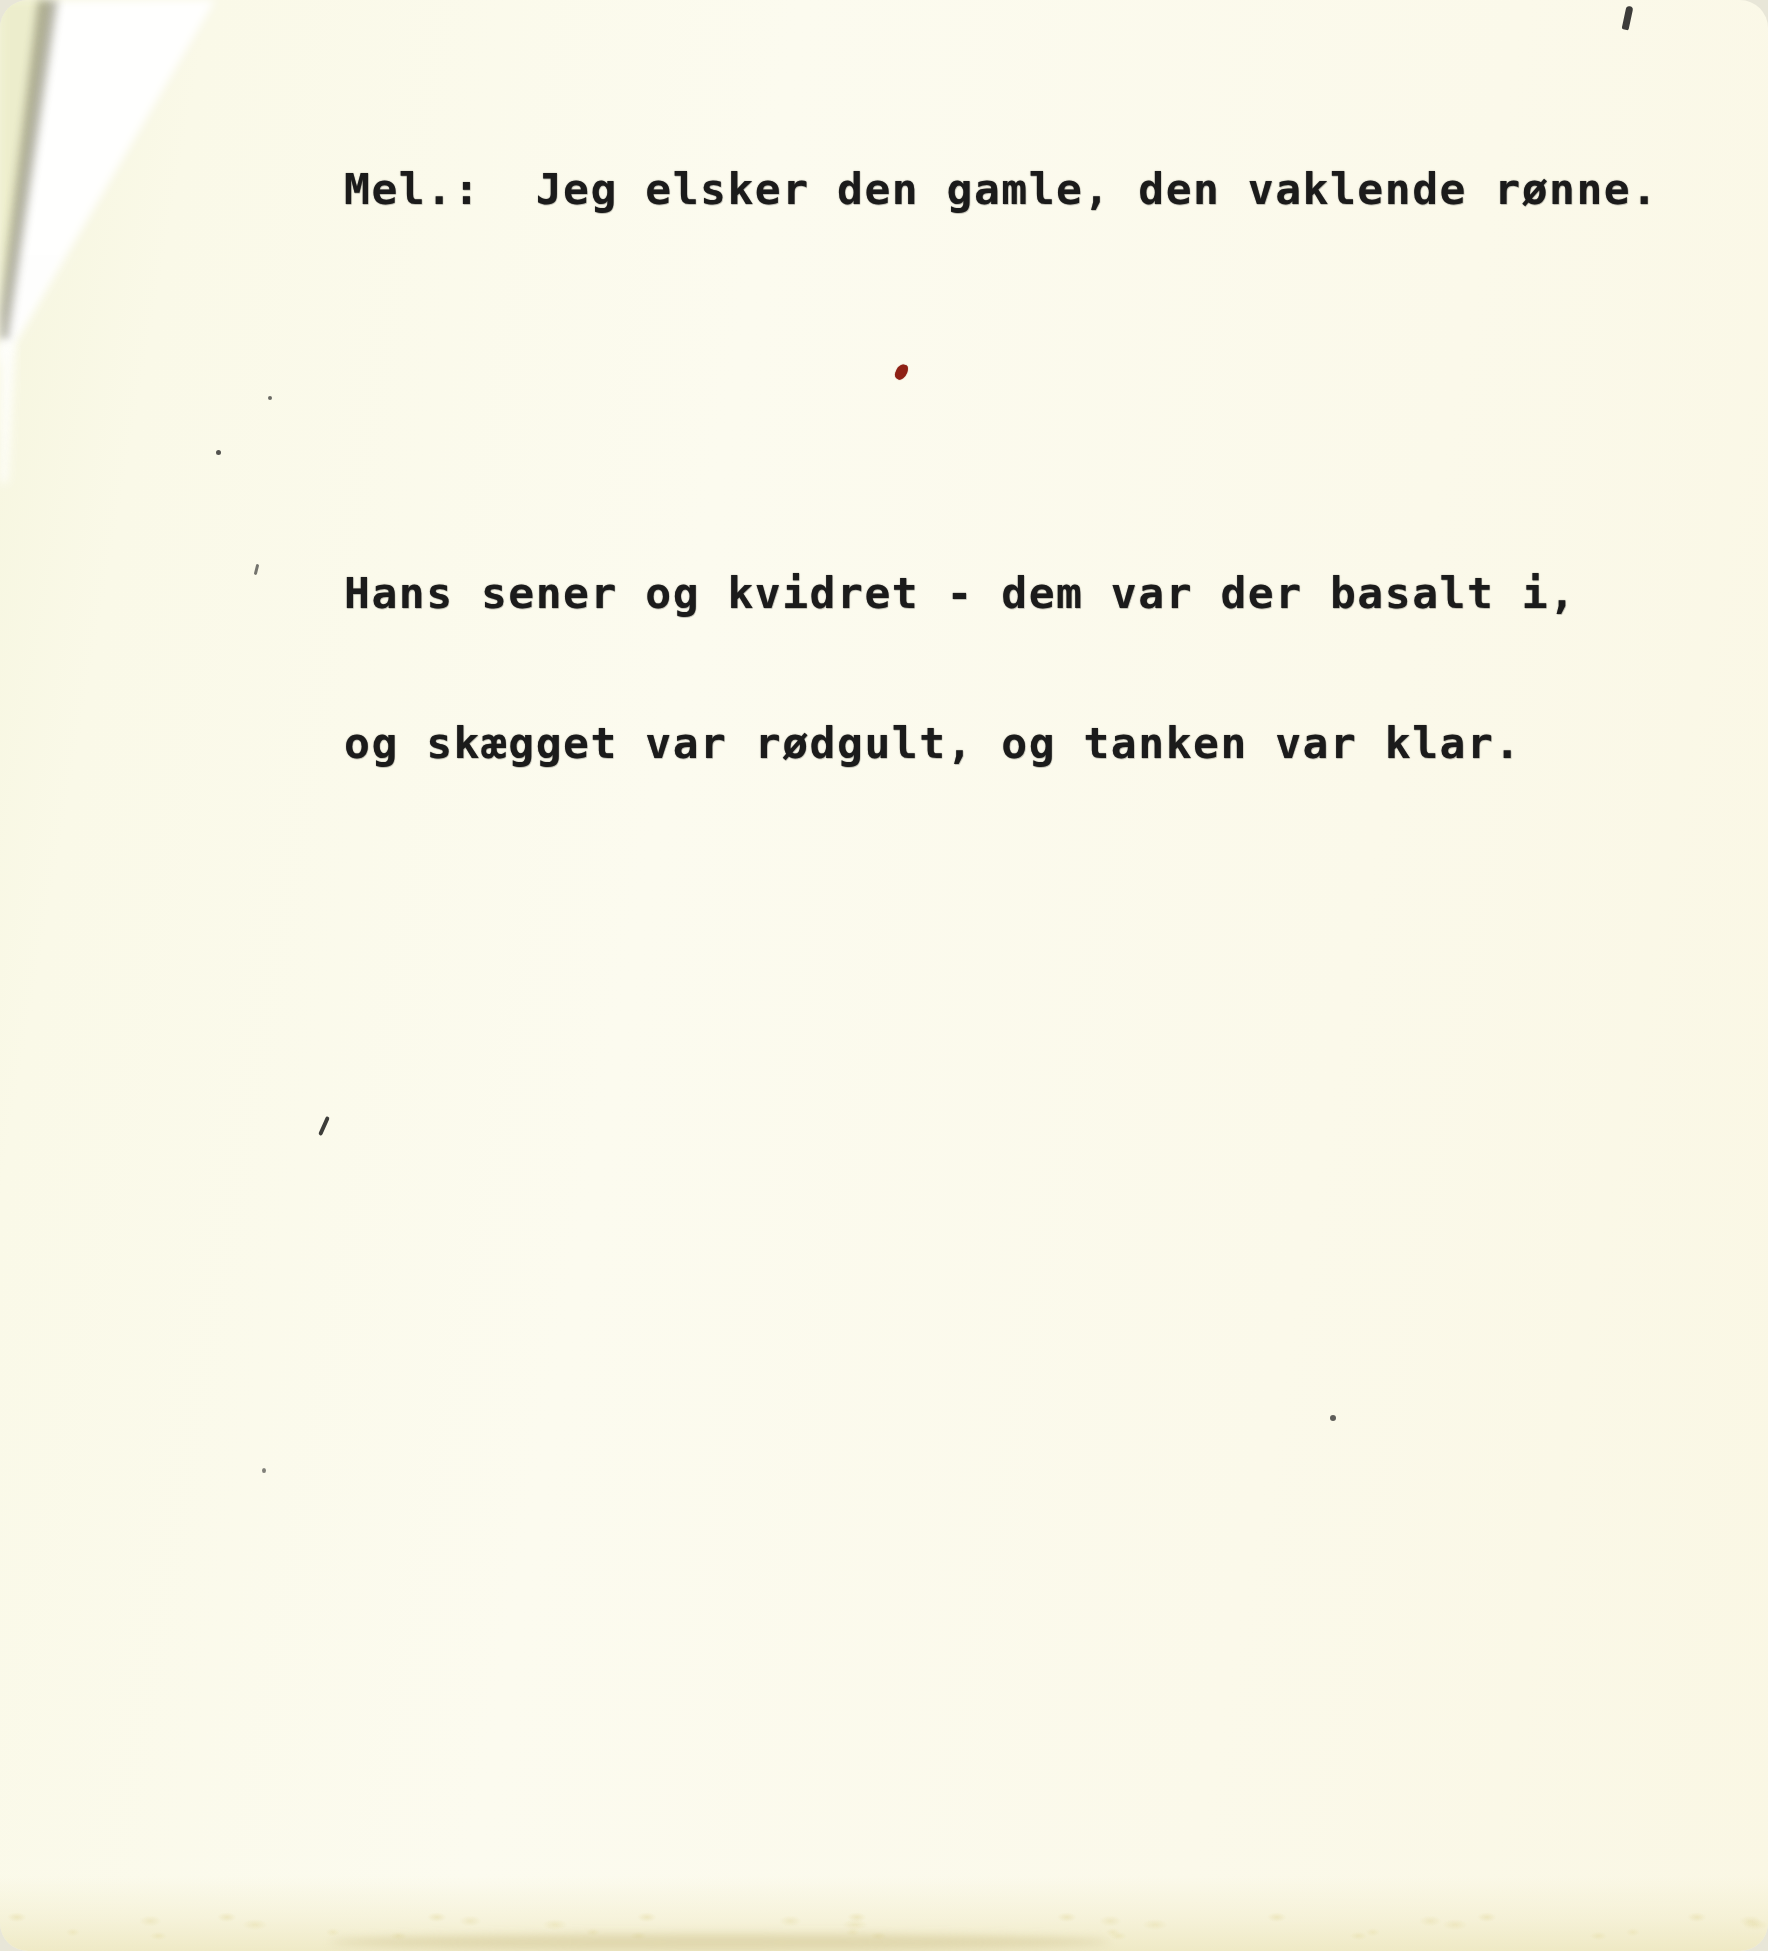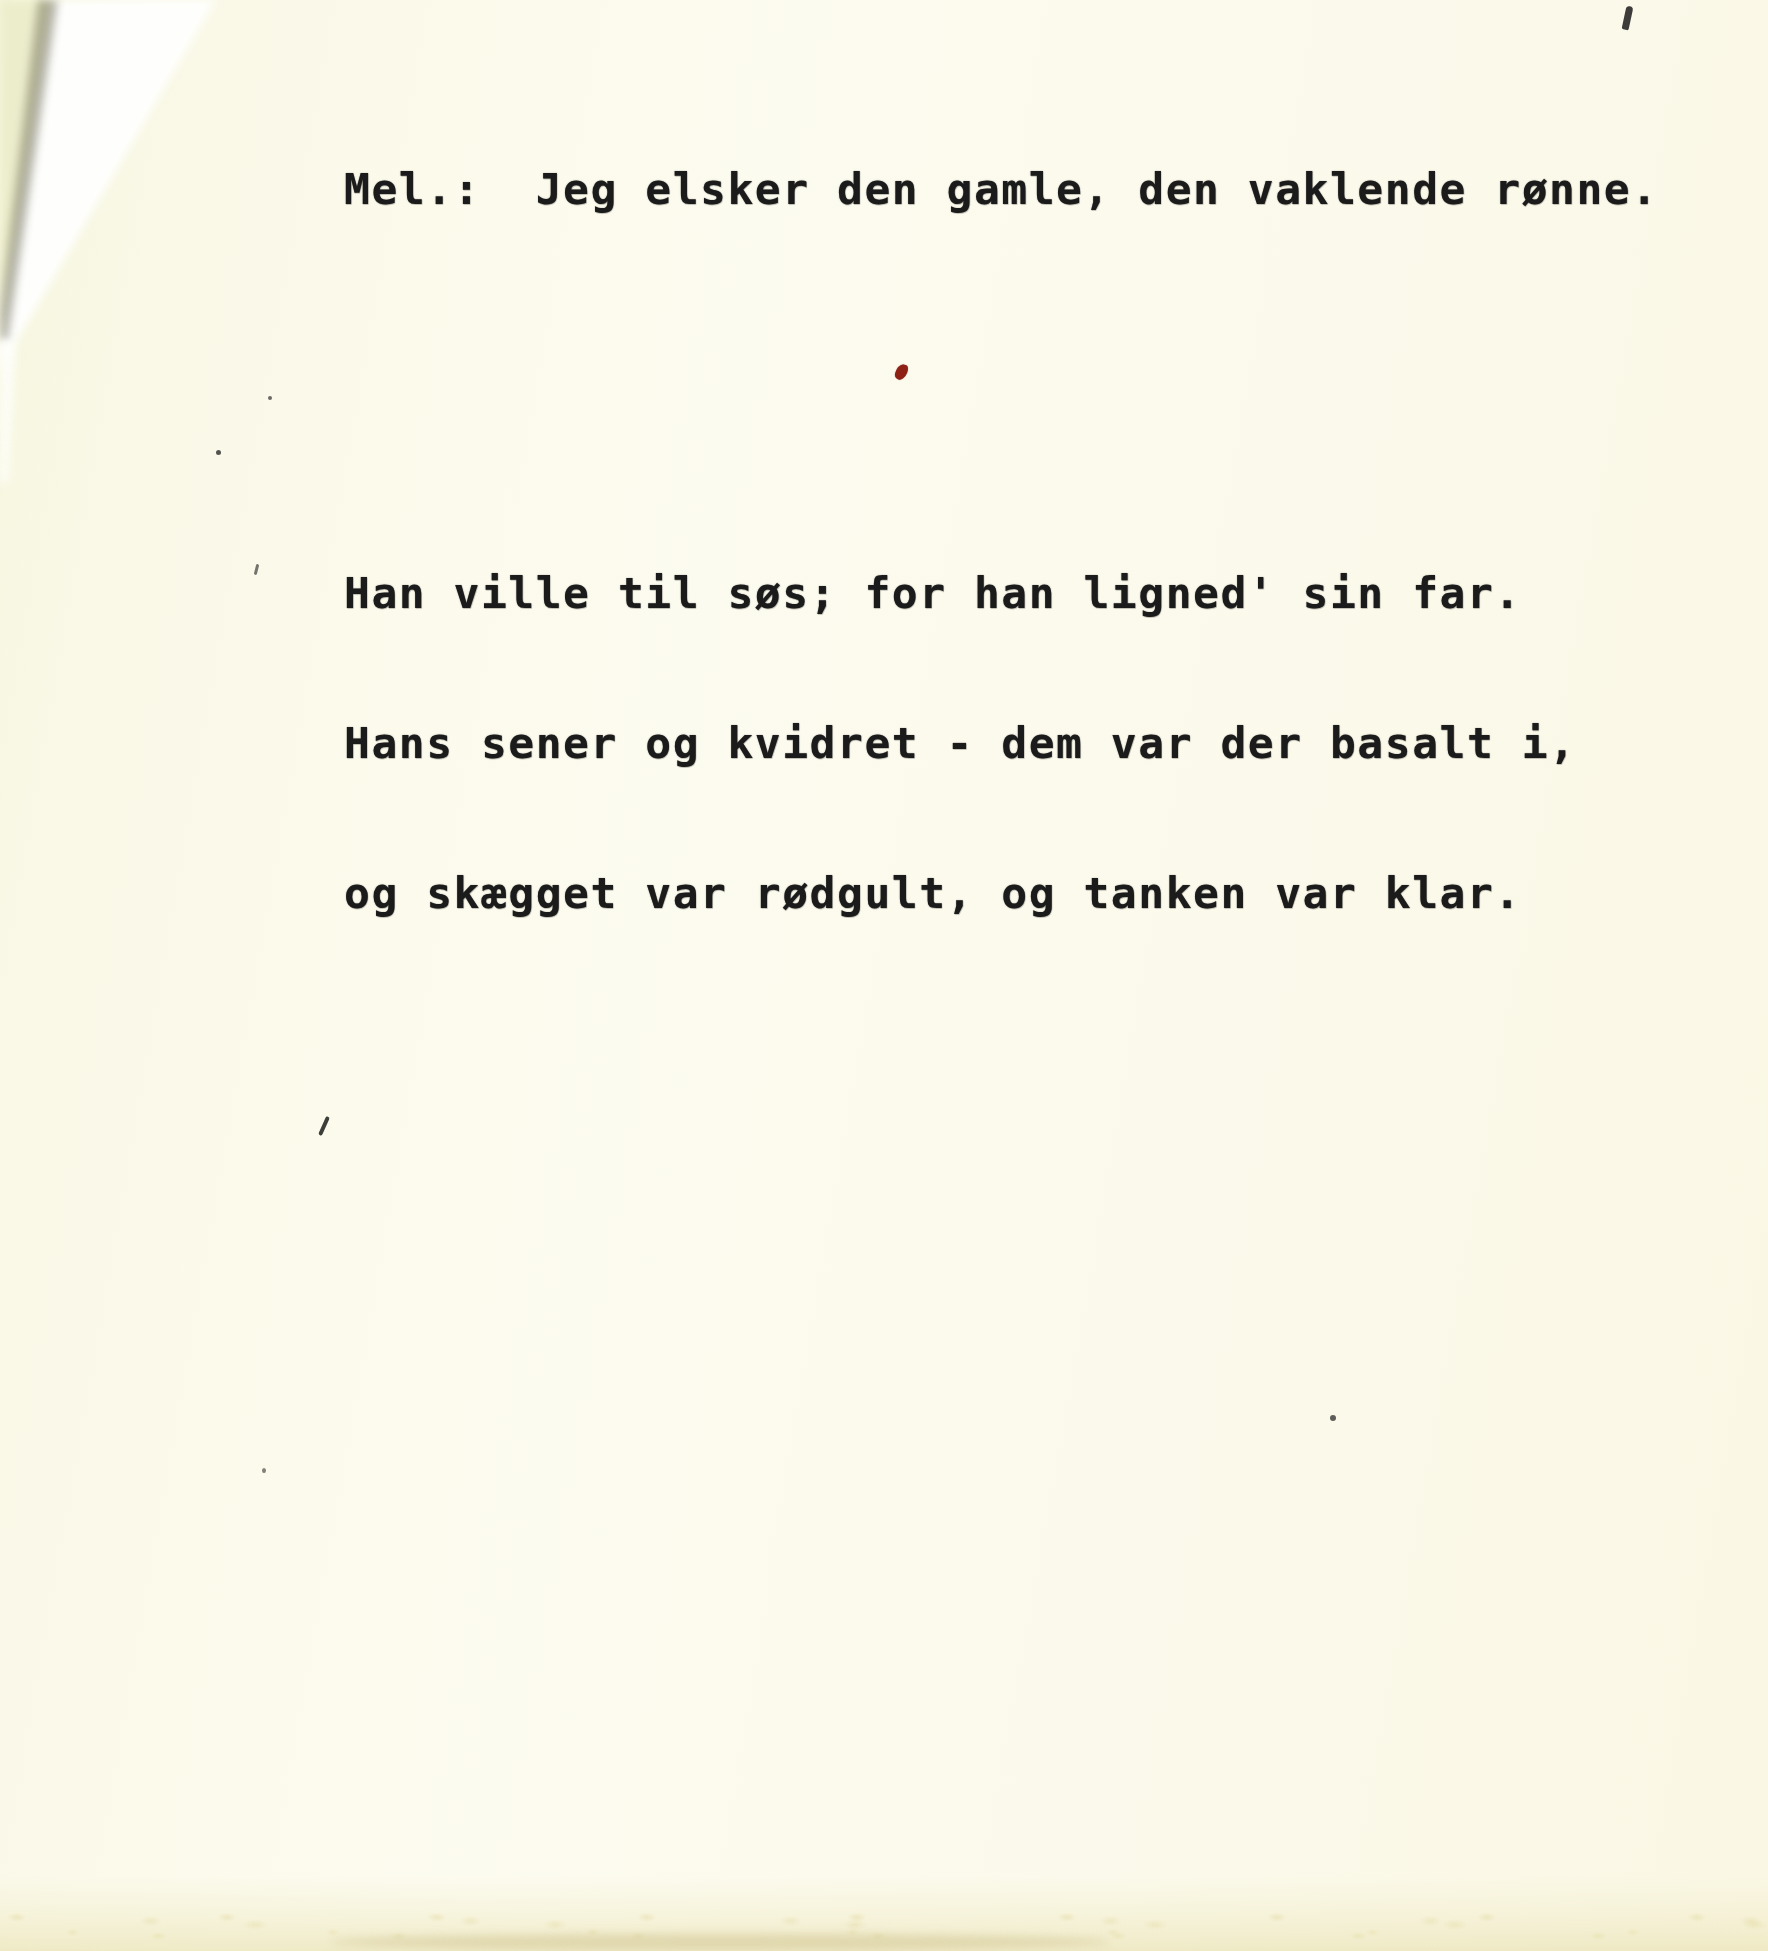--- a/index.html
+++ b/index.html
@@ -7,20 +7,21 @@
     --ink:#1b1b1b;
     --red:#8e2014;
   }
   html,body{margin:0;padding:0;background:#e8e6d8;}
   .page{
     position:relative;
     width:1768px;height:1951px;
     overflow:hidden;
     background:linear-gradient(100deg,#f5f5dd 0%,#faf9e8 10%,#fcfbef 38%,#fbf9ea 72%,#faf7e4 100%);
     font-family:"DejaVu Sans Mono","Liberation Mono",monospace;
+    border-radius:28px;
   }
   .text-block{
     position:absolute;
     left:344px;top:64px;
     font-size:43px;
     font-weight:700;
     line-height:50px;
     letter-spacing:1.5px;
     color:var(--ink);
     white-space:pre;
@@ -86,21 +87,20 @@
     <polygon points="0,0 50,0 0,335" fill="#ecedca" opacity="0.9" filter="url(#soft)"></polygon>
     <polygon points="38,0 58,0 8,340 0,340 0,312" fill="#57553e" opacity="0.42" filter="url(#soft)"></polygon>
     <polygon points="0,340 16,346 8,482 0,484" fill="#fefefa" opacity="0.9" filter="url(#soft)"></polygon>
   </svg>
 
   <div class="text-block">
     <div class="line mel-line">Mel.:  Jeg elsker den gamle, den vaklende rønne.</div>
 
 
     <div class="stanza">
-      <div class="line">Han ville til søs; for han ligned' sin far.</div>
       <div class="line">Hans sener og kvidret - dem var der basalt i,</div>
       <div class="line">og skægget var rødgult, og tanken var klar.</div>
     </div>
 
     
 
     
 
     
 

